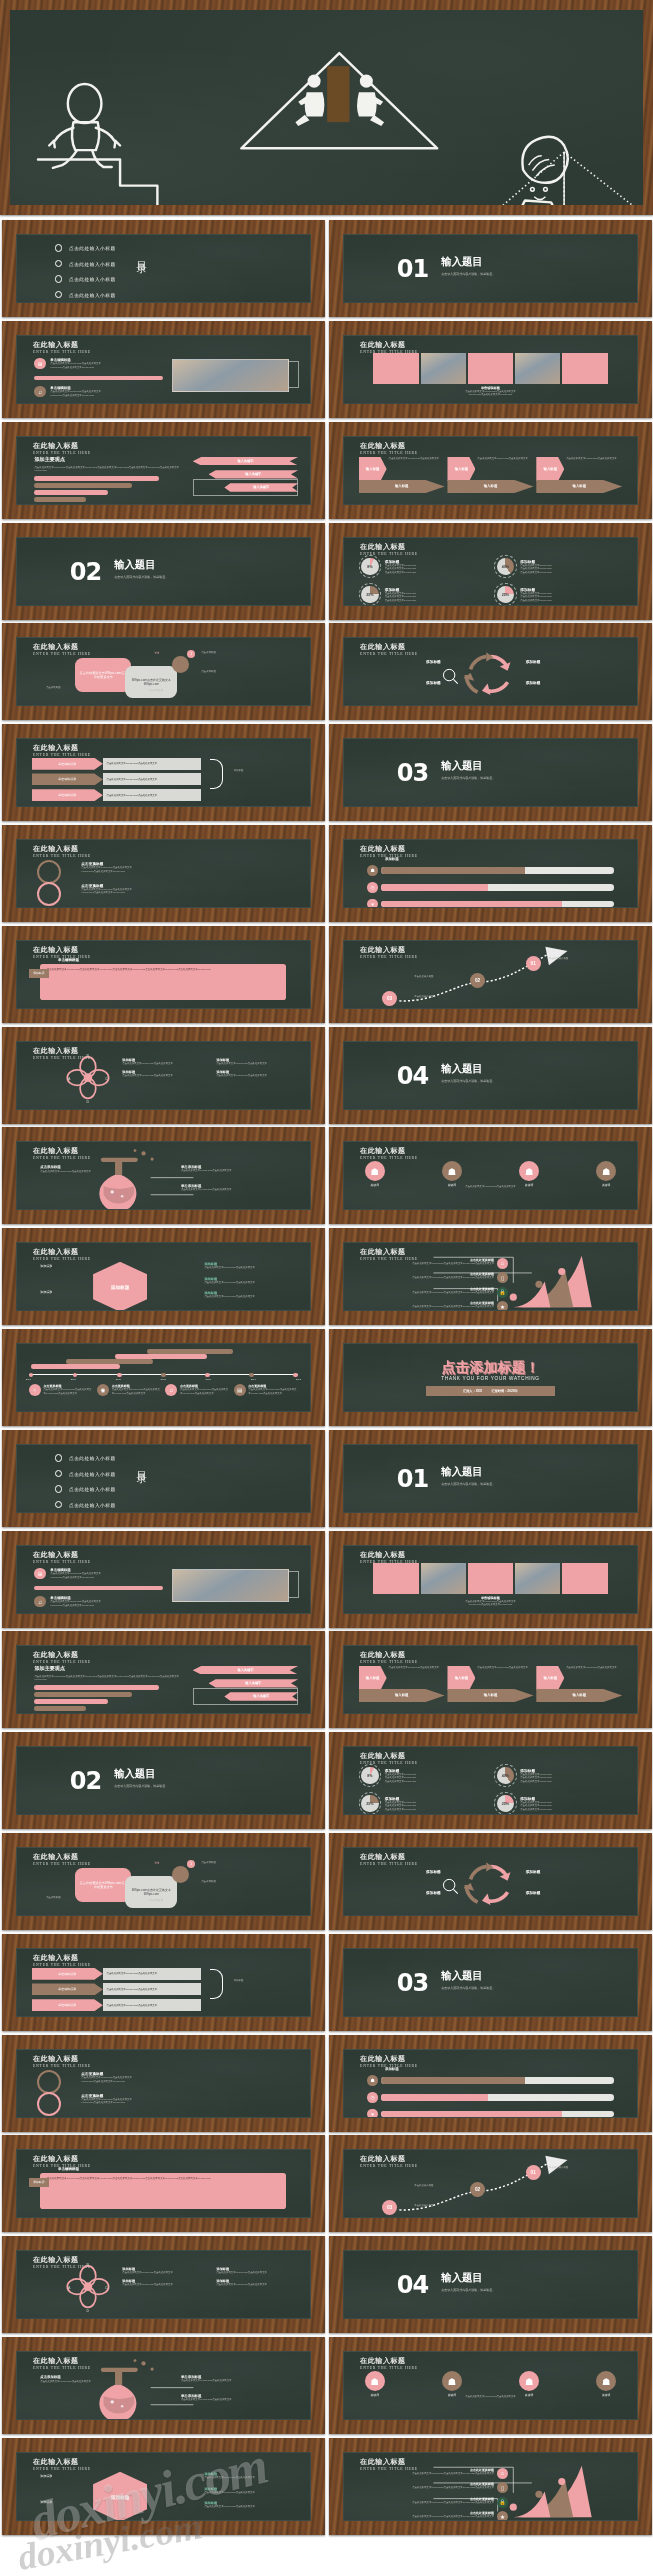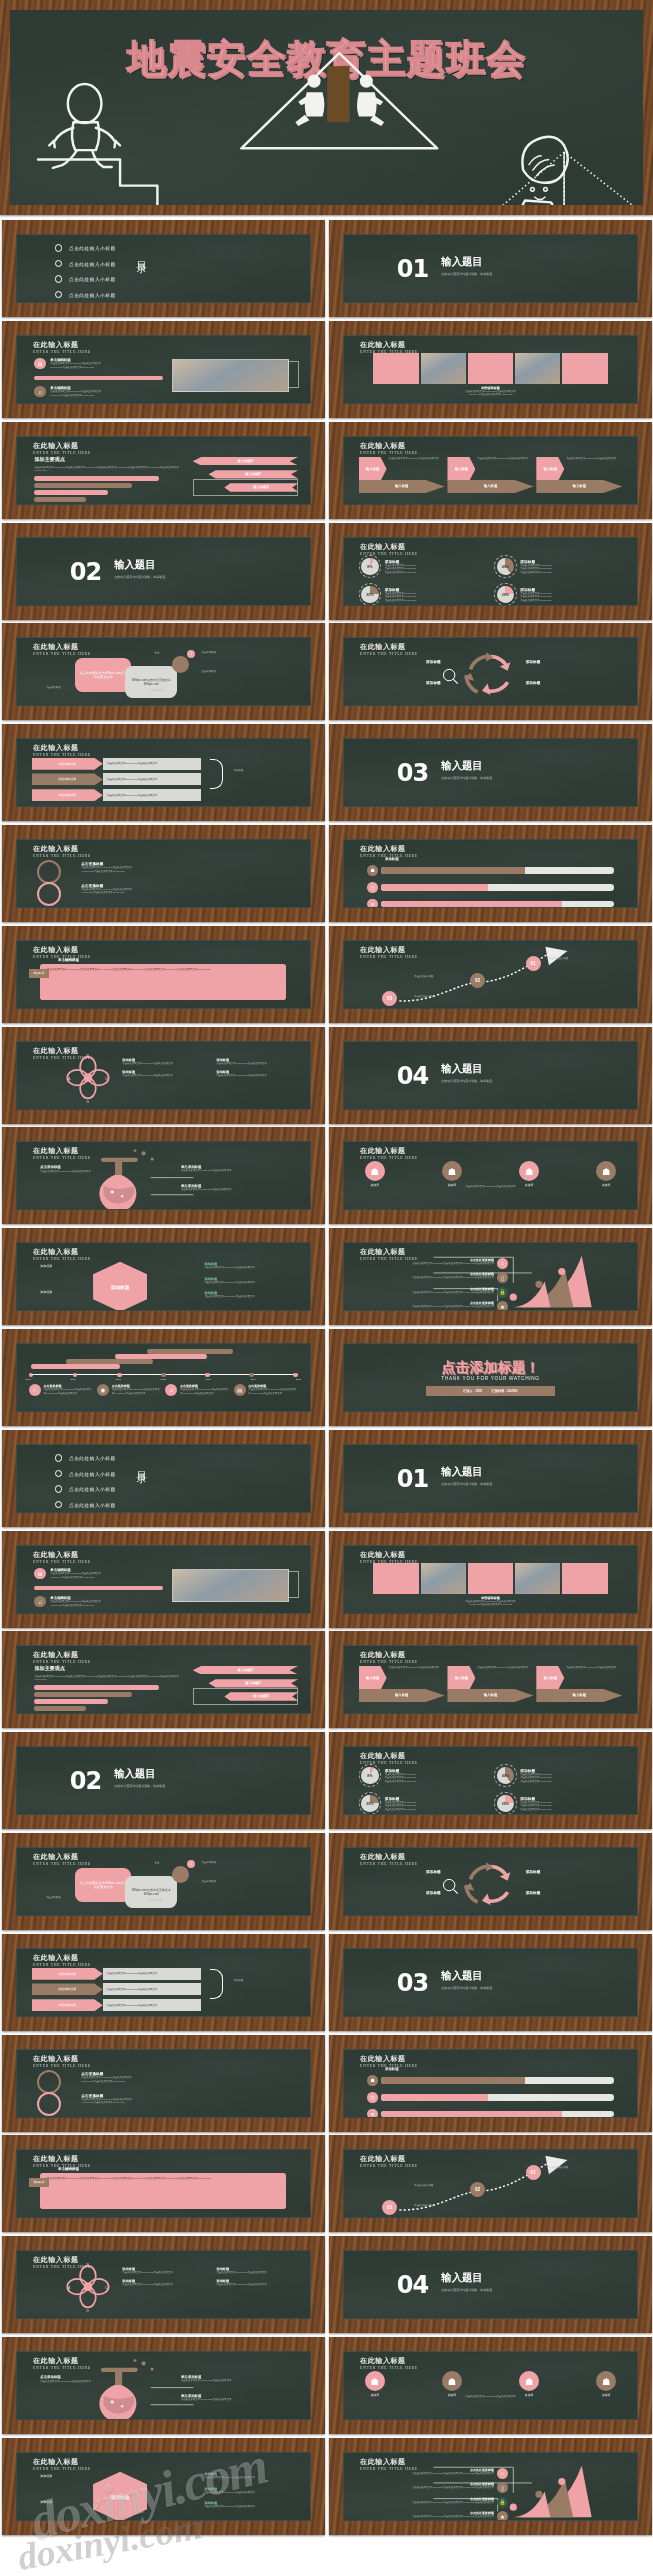--- a/index.html
+++ b/index.html
@@ -78,21 +78,20 @@
     font-style:italic; font-weight:700; transform:rotate(-10deg); pointer-events:none;
     font-family:"Liberation Serif",serif; z-index:50;
   }
   .photo { background:linear-gradient(150deg,#cdbba4,#8d9ba6 45%,#b5a18d); }
 </style>
 </head>
 <body>
 
 <div class="slide big" id="cover">
   <div class="board">
-    <div class="cover-title">地震安全教育主题班会</div>
     <svg width="653" height="215" viewBox="0 0 700 230" style="position:absolute;left:0;top:0">
 
       <g>
         <ellipse class="chalk" cx="80" cy="100" rx="18" ry="21"></ellipse>
         <path class="chalk" d="M68 120 q-4 18 2 30 l22 0 q6 -14 2 -30 z"></path>
         <path class="chalk" d="M68 126 q-14 4 -20 14 m-1 0 l-5 5 m5 -5 l1 7"></path>
         <path class="chalk" d="M92 126 q14 4 20 14 m1 0 l5 5 m-5 -5 l-1 7"></path>
         <path class="chalk" d="M72 150 q-8 12 -16 16 m0 0 l-10 3"></path>
         <path class="chalk" d="M88 150 q4 14 12 18 m0 0 l9 0"></path>
         <path class="chalk" d="M30 160 L118 160 L118 188 L158 188 L158 214 L198 214 L198 230"></path>

